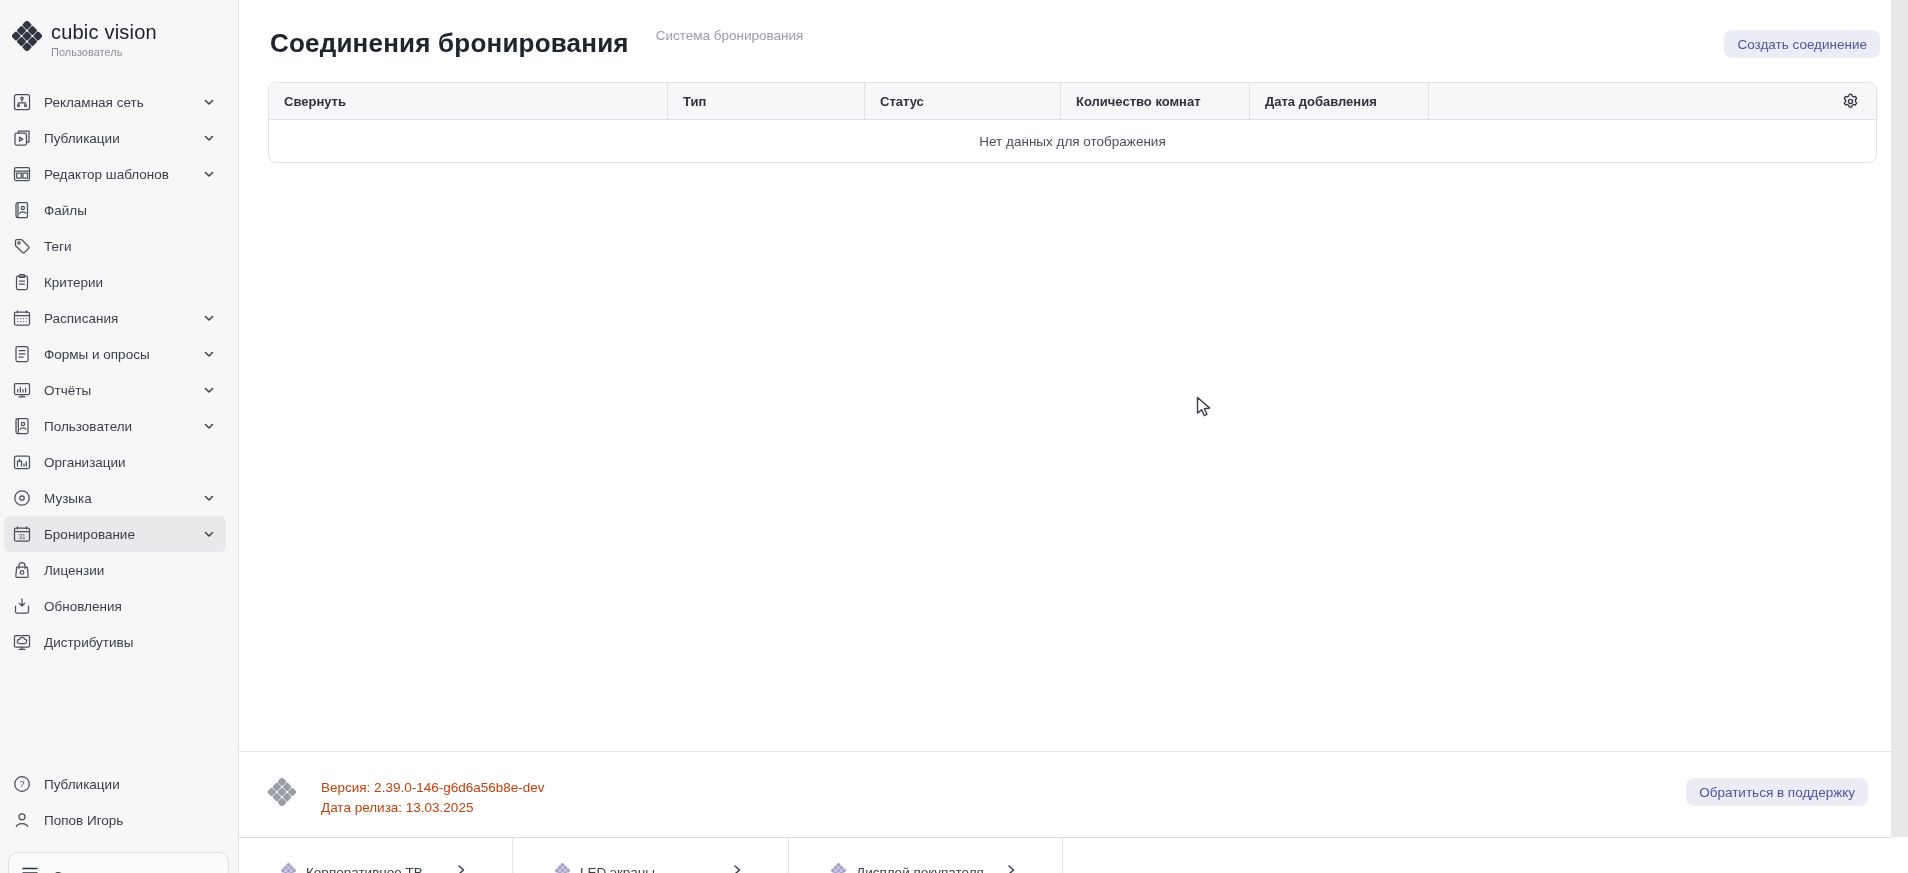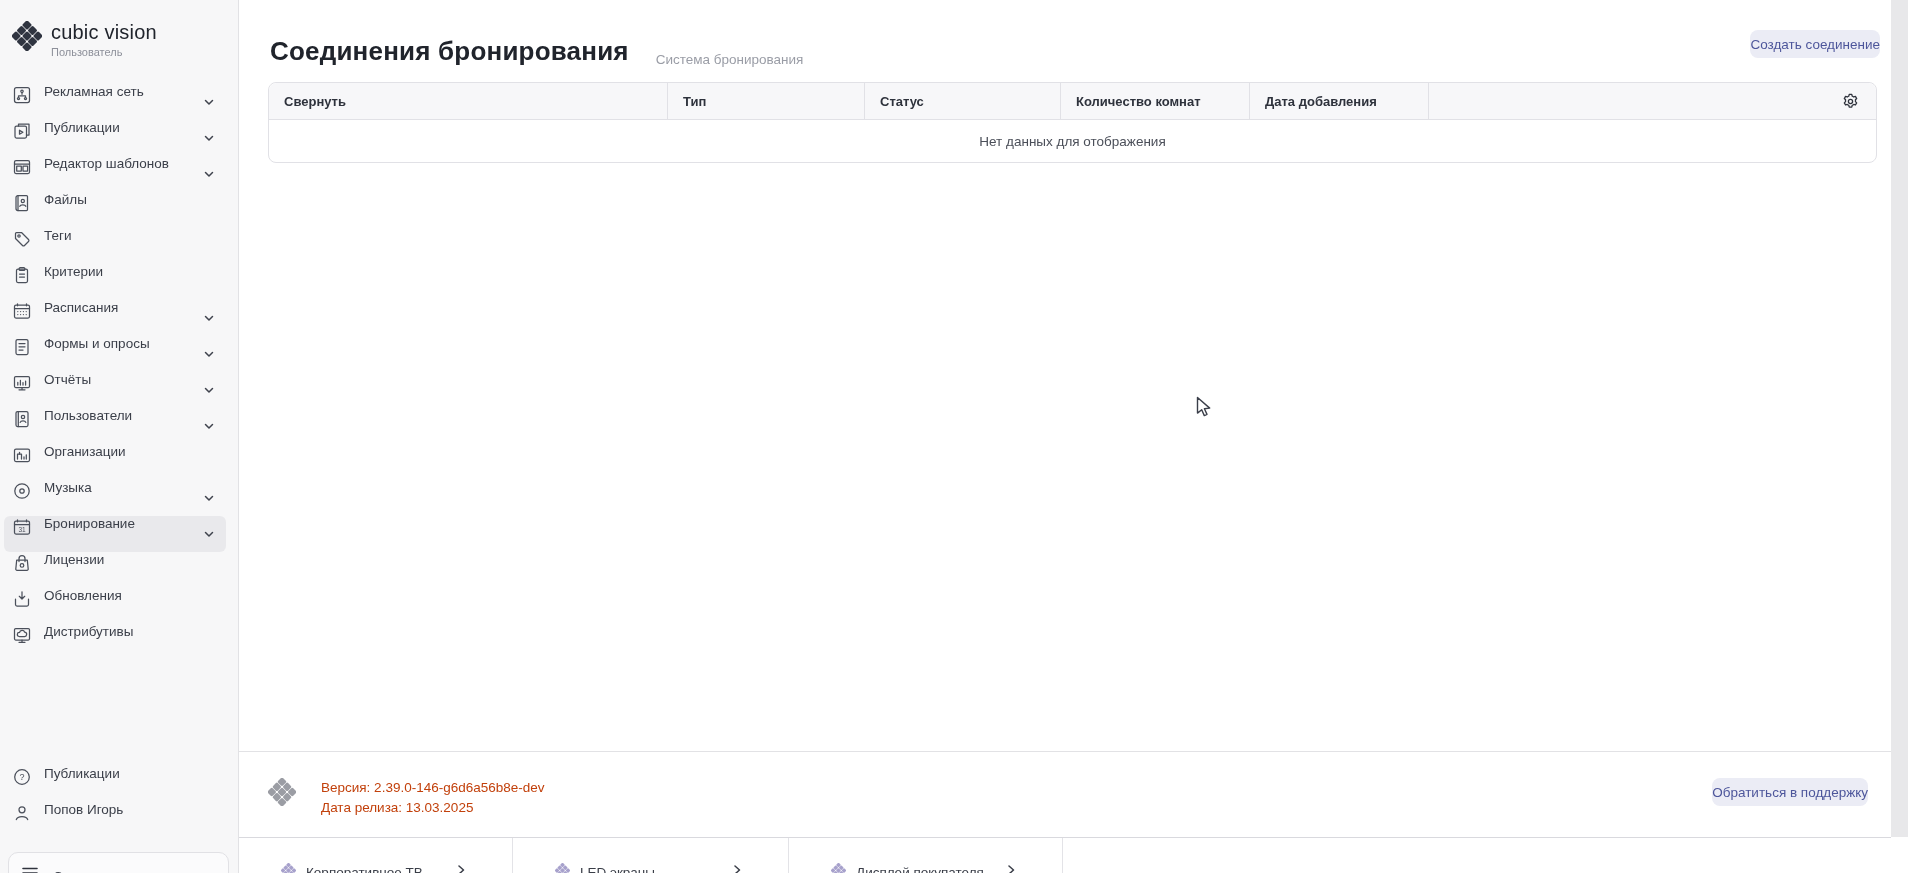--- a/index.html
+++ b/index.html
@@ -8,38 +8,38 @@
 
   
   .sidebar{position:absolute;left:0;top:0;width:239px;height:873px;background:#f7f7f8;
            border-right:1px solid #e2e2e5;box-sizing:border-box;z-index:4}
   .logo-row{position:absolute;left:12px;top:21px;display:flex;gap:9px;align-items:flex-start}
   .logo-text .name{font-size:20px;color:#20242c;letter-spacing:.2px}
   .logo-text .sub{font-size:11px;color:#8d909a;margin-top:2px}
 
   .menu{position:absolute;left:0;top:84px;right:0}
   .sb-foot{position:absolute;left:0;top:766px;right:0}
-  .mi{height:36px;display:flex;align-items:flex-start;margin:0 12px 0 4px;border-radius:6px;
+  .mi{height:36px;display:flex;align-items:center;margin:0 12px 0 4px;border-radius:6px;
       position:relative;cursor:pointer}
   .mi.active{background:#e9e9ec}
   .mi .ic{width:22px;height:22px;margin-left:7px;display:flex;align-items:center;justify-content:center;flex:none}
   .mi .lbl{margin-left:11px;font-size:13.5px;color:#3b3f49;white-space:nowrap}
   .mi .chev{position:absolute;right:10px;top:11px;width:14px;height:14px}
 
   .collapse-box{position:absolute;left:8px;top:852px;width:221px;height:46px;background:#fbfbfc;
                 border:1px solid #e1e1e5;border-radius:10px;box-sizing:border-box;display:flex;
                 align-items:center;padding-left:11px;gap:13px;cursor:pointer}
   .collapse-box .lbl{font-size:13.5px;color:#3b3f49;margin-top:2px}
 
   
-  .page-head{position:absolute;left:270px;top:36px;display:flex;align-items:flex-end}
+  .page-head{position:absolute;left:270px;top:28px;display:flex;align-items:flex-start}
   .title{font-size:26px;font-weight:700;color:#20242c;letter-spacing:.2px}
   .crumb{margin-left:27px;font-size:13.5px;color:#9a9da6;cursor:pointer}
   .btn{height:28px;border:none;border-radius:8px;background:#ebecf5;color:#4d569b;
-       font-size:13.5px;padding:0 0;font-family:inherit;cursor:pointer;white-space:nowrap}
+       font-size:13.5px;padding:0 13px;font-family:inherit;cursor:pointer;white-space:nowrap}
   .create-btn{position:absolute;top:30px;right:28px}
   .support-btn{position:absolute;top:778px;right:40px;z-index:2}
 
   
   .table{position:absolute;left:268px;top:82px;width:1609px;box-sizing:border-box;
          border:1px solid #e1e1e6;border-radius:8px;background:#fff}
   .thead{display:flex;height:36px;background:#f7f7f9;border-bottom:1px solid #e1e1e6;
          border-radius:8px 8px 0 0}
   .th{box-sizing:border-box;display:flex;align-items:center;padding-left:15px;font-size:13px;
       font-weight:700;color:#2e323c;border-right:1px solid #e1e1e6}

